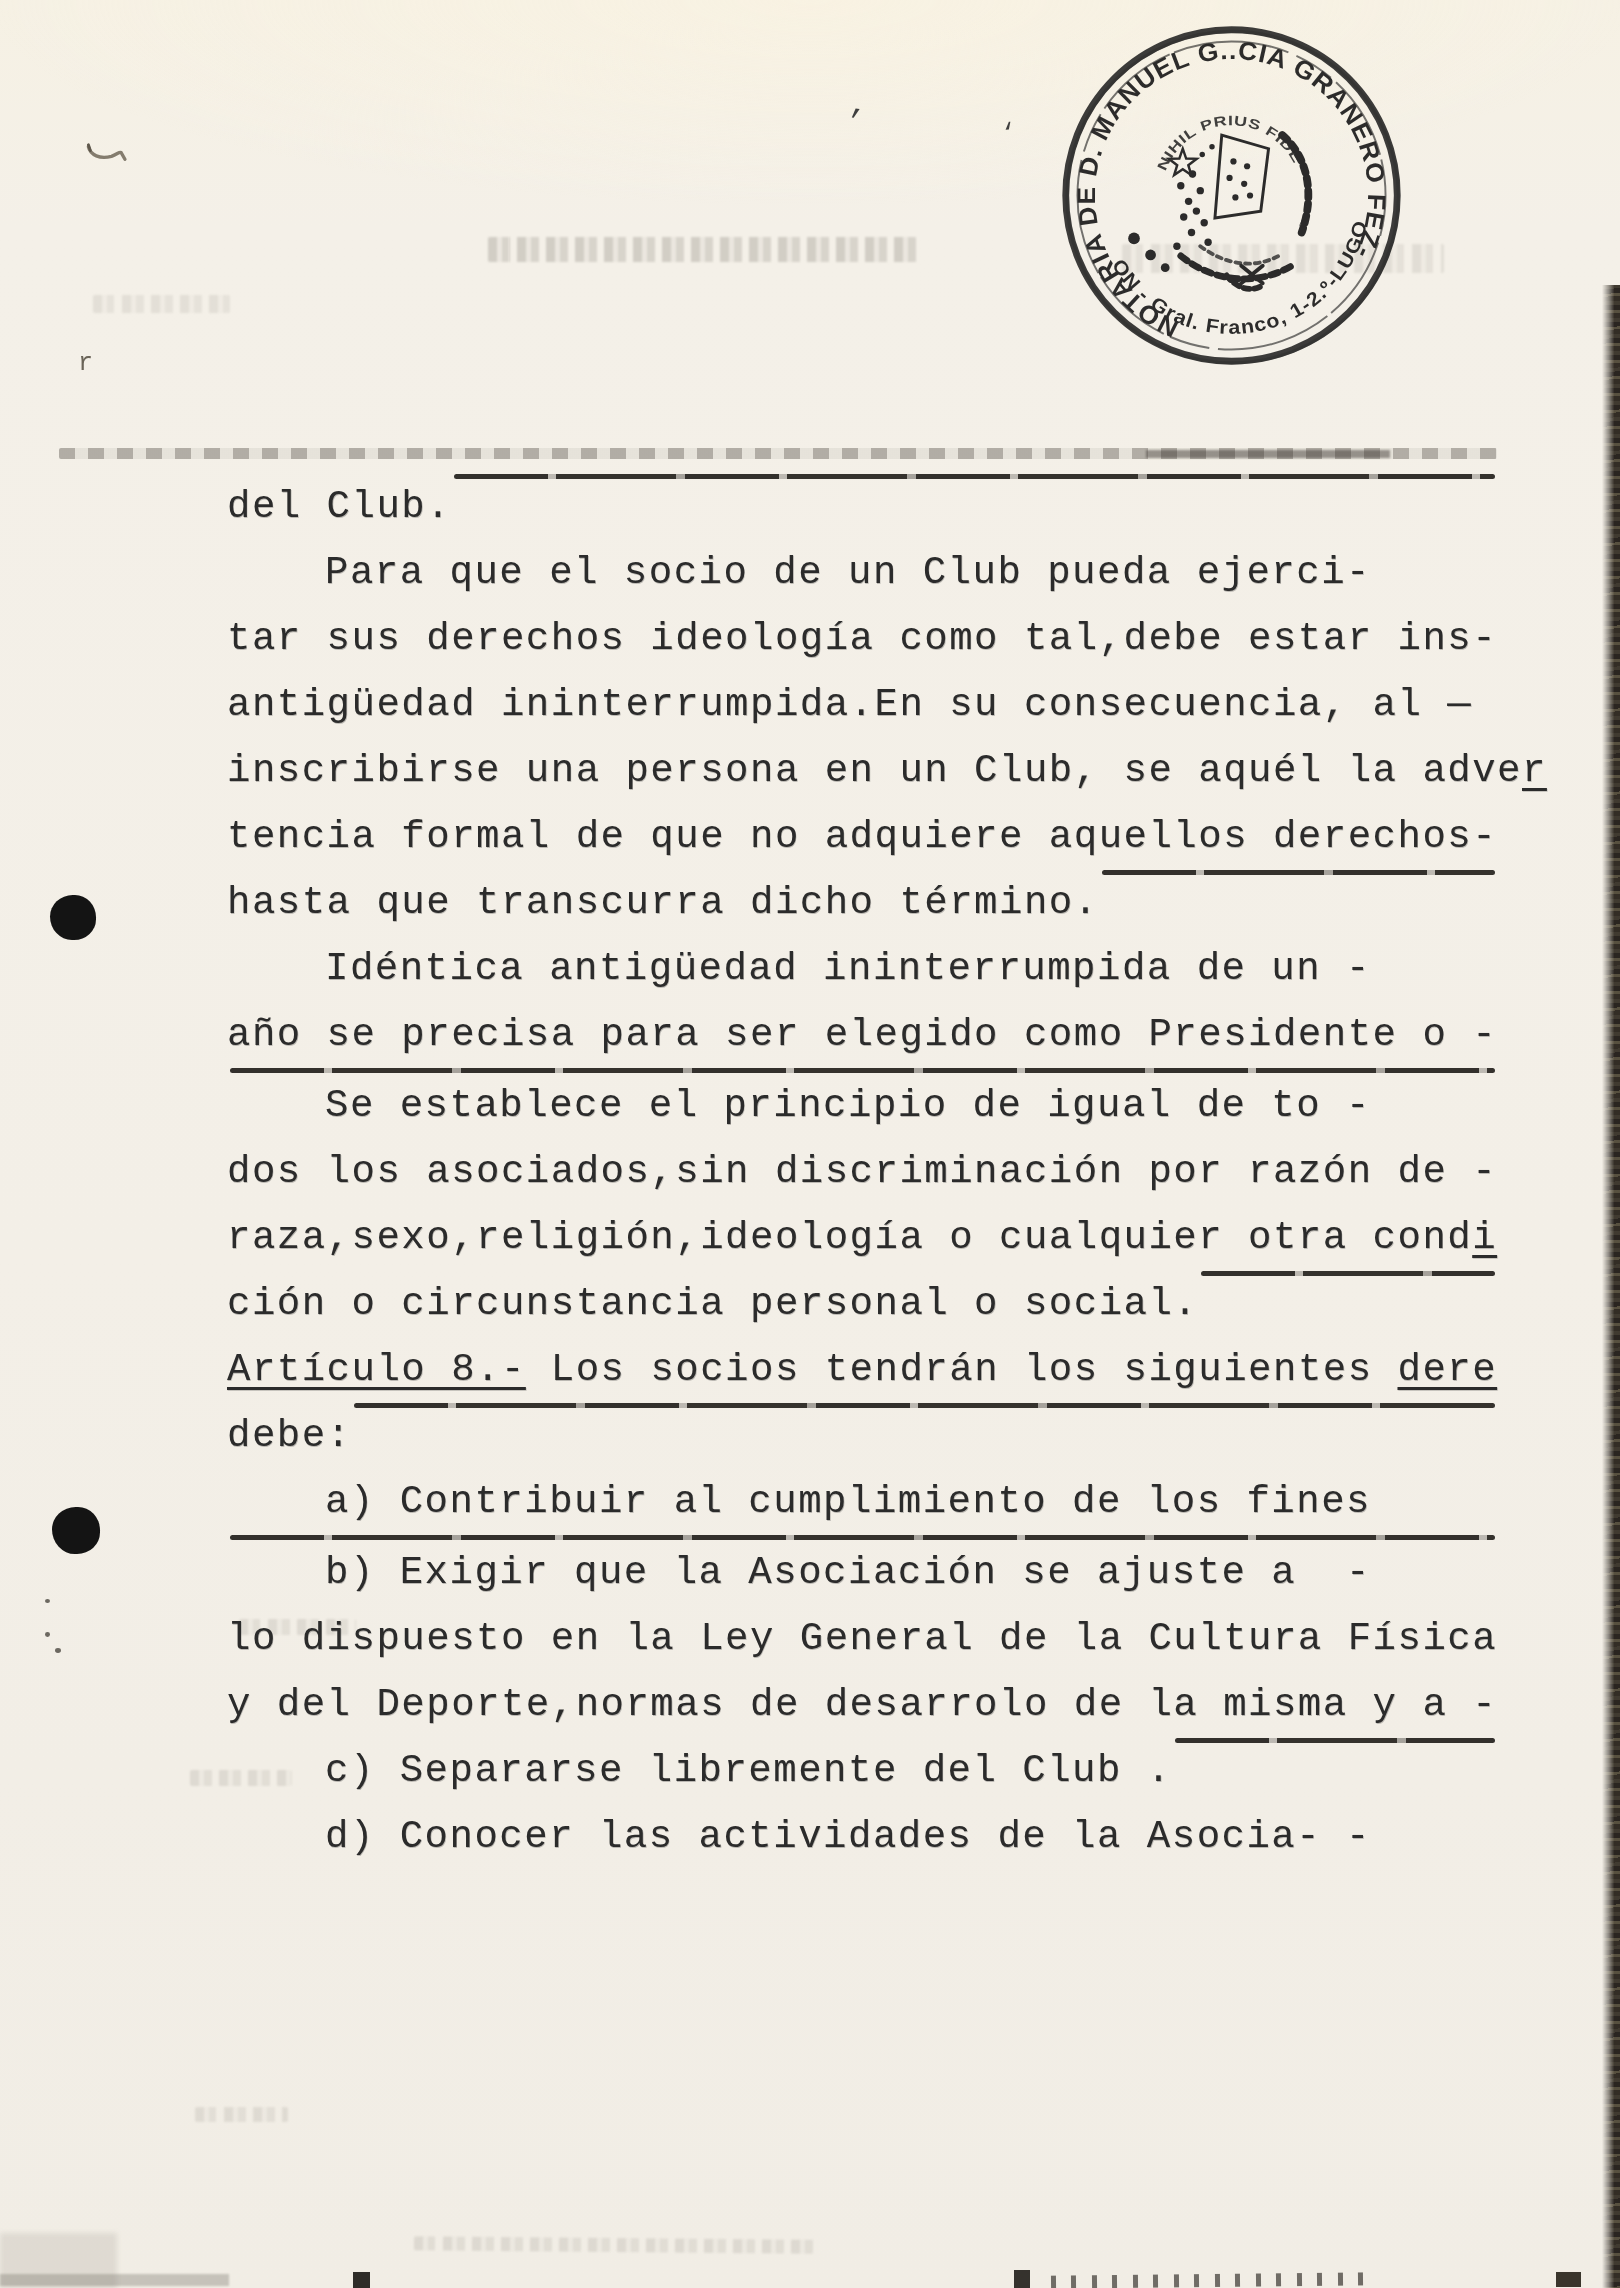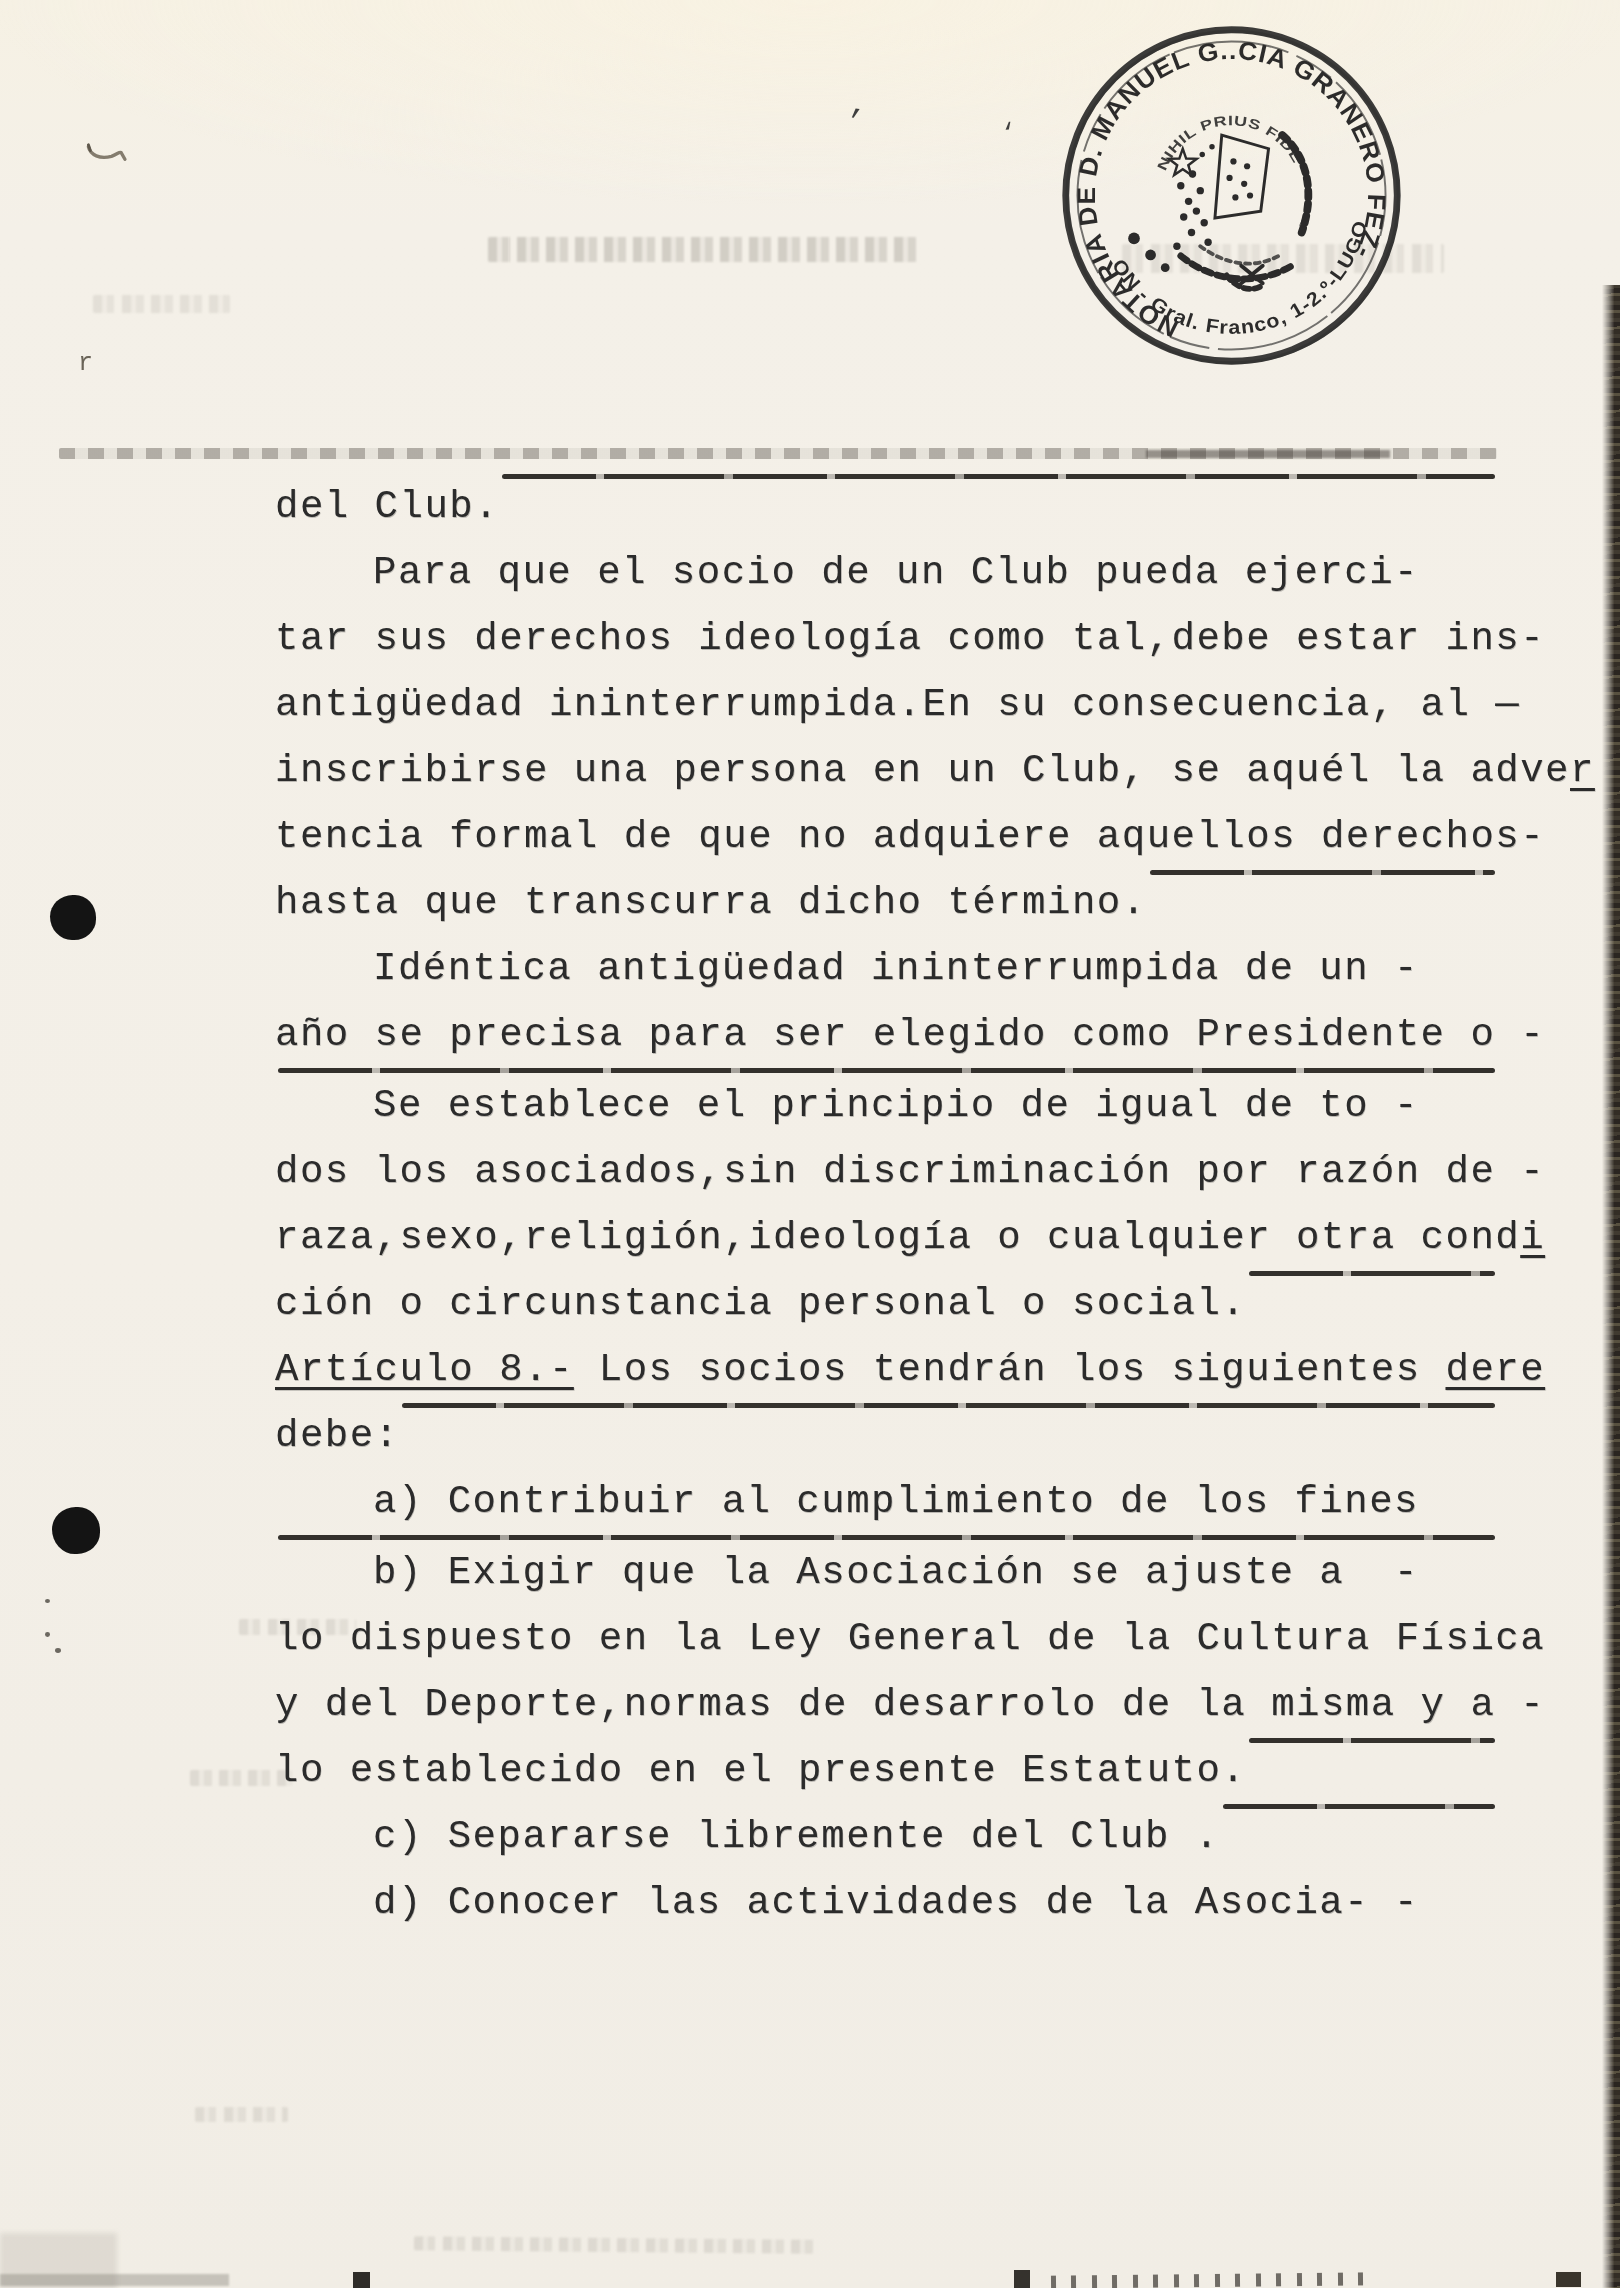--- a/index.html
+++ b/index.html
@@ -12,21 +12,21 @@
   }
 
   
   .textblock{
     position:absolute;left:227px;top:474px;width:1268px;
     font-family:"Liberation Mono","DejaVu Sans Mono",monospace;
     font-size:39px;line-height:66px;letter-spacing:1.5px;
     color:#2b2b2b;
     text-shadow:0.6px 0.8px 0 rgba(43,43,43,.28);
   }
-  .line{display:flex;align-items:flex-start;white-space:pre;margin-left:48px;}
+  .line{display:flex;align-items:flex-start;white-space:pre;}
   .line.ind{padding-left:98px;}
   .u{text-decoration:underline;text-underline-offset:6.8px;text-decoration-thickness:2.9px;}
   .rule{
     flex:1;height:4.9px;margin-left:2.9px;min-width:39px;
     align-self:baseline;border-radius:2.9px;
     background:repeating-linear-gradient(90deg,
       #33302c 0 94px, rgba(51,48,44,.28) 94px 102px,
       #35322d 102px 222px, rgba(51,48,44,.4) 222px 231px);
     filter:blur(0.3px);
   }
@@ -181,21 +181,20 @@
     <div class="line"><span>dos los asociados,sin discriminación por razón de -</span></div>
     <div class="line"><span>raza,sexo,religión,ideología o cualquier otra cond</span><span class="u">i</span></div>
     <div class="line"><span>ción o circunstancia personal o social.</span><span class="rule"></span></div>
     <div class="line"><span class="u">Artículo 8.-</span><span> Los socios tendrán los siguientes </span><span class="u">dere</span></div>
     <div class="line"><span>debe:</span><span class="rule"></span></div>
     <div class="line ind"><span>a) Contribuir al cumplimiento de los fines</span></div>
     <div class="line"><span class="rule"></span></div>
     <div class="line ind"><span>b) Exigir que la Asociación se ajuste a  -</span></div>
     <div class="line"><span>lo dispuesto en la Ley General de la Cultura Física</span></div>
     <div class="line"><span>y del Deporte,normas de desarrolo de la misma y a -</span></div>
-    <div class="line"><span>lo establecido en el presente Estatuto.</span><span class="rule"></span></div>
     <div class="line ind"><span>c) Separarse libremente del Club .</span><span class="rule"></span></div>
     <div class="line ind"><span>d) Conocer las actividades de la Asocia- -</span></div>
   </div>
 
   <div class="edge-strip"></div>
 
   <div class="smudge" style="left:0;top:2274px;width:229px;height:11.7px;background:rgba(100,95,85,.3);"></div>
   <div class="smudge" style="left:0;top:2233px;width:117px;height:56px;background:rgba(120,112,100,.15);filter:blur(2.9px);"></div>
   <div class="bm-block" style="left:353px;top:2272px;width:16.6px;height:16.6px;background:#2f2c28;"></div>
   <div class="bm-block" style="left:1014px;top:2270px;width:15.6px;height:18.5px;background:#35322d;"></div>

